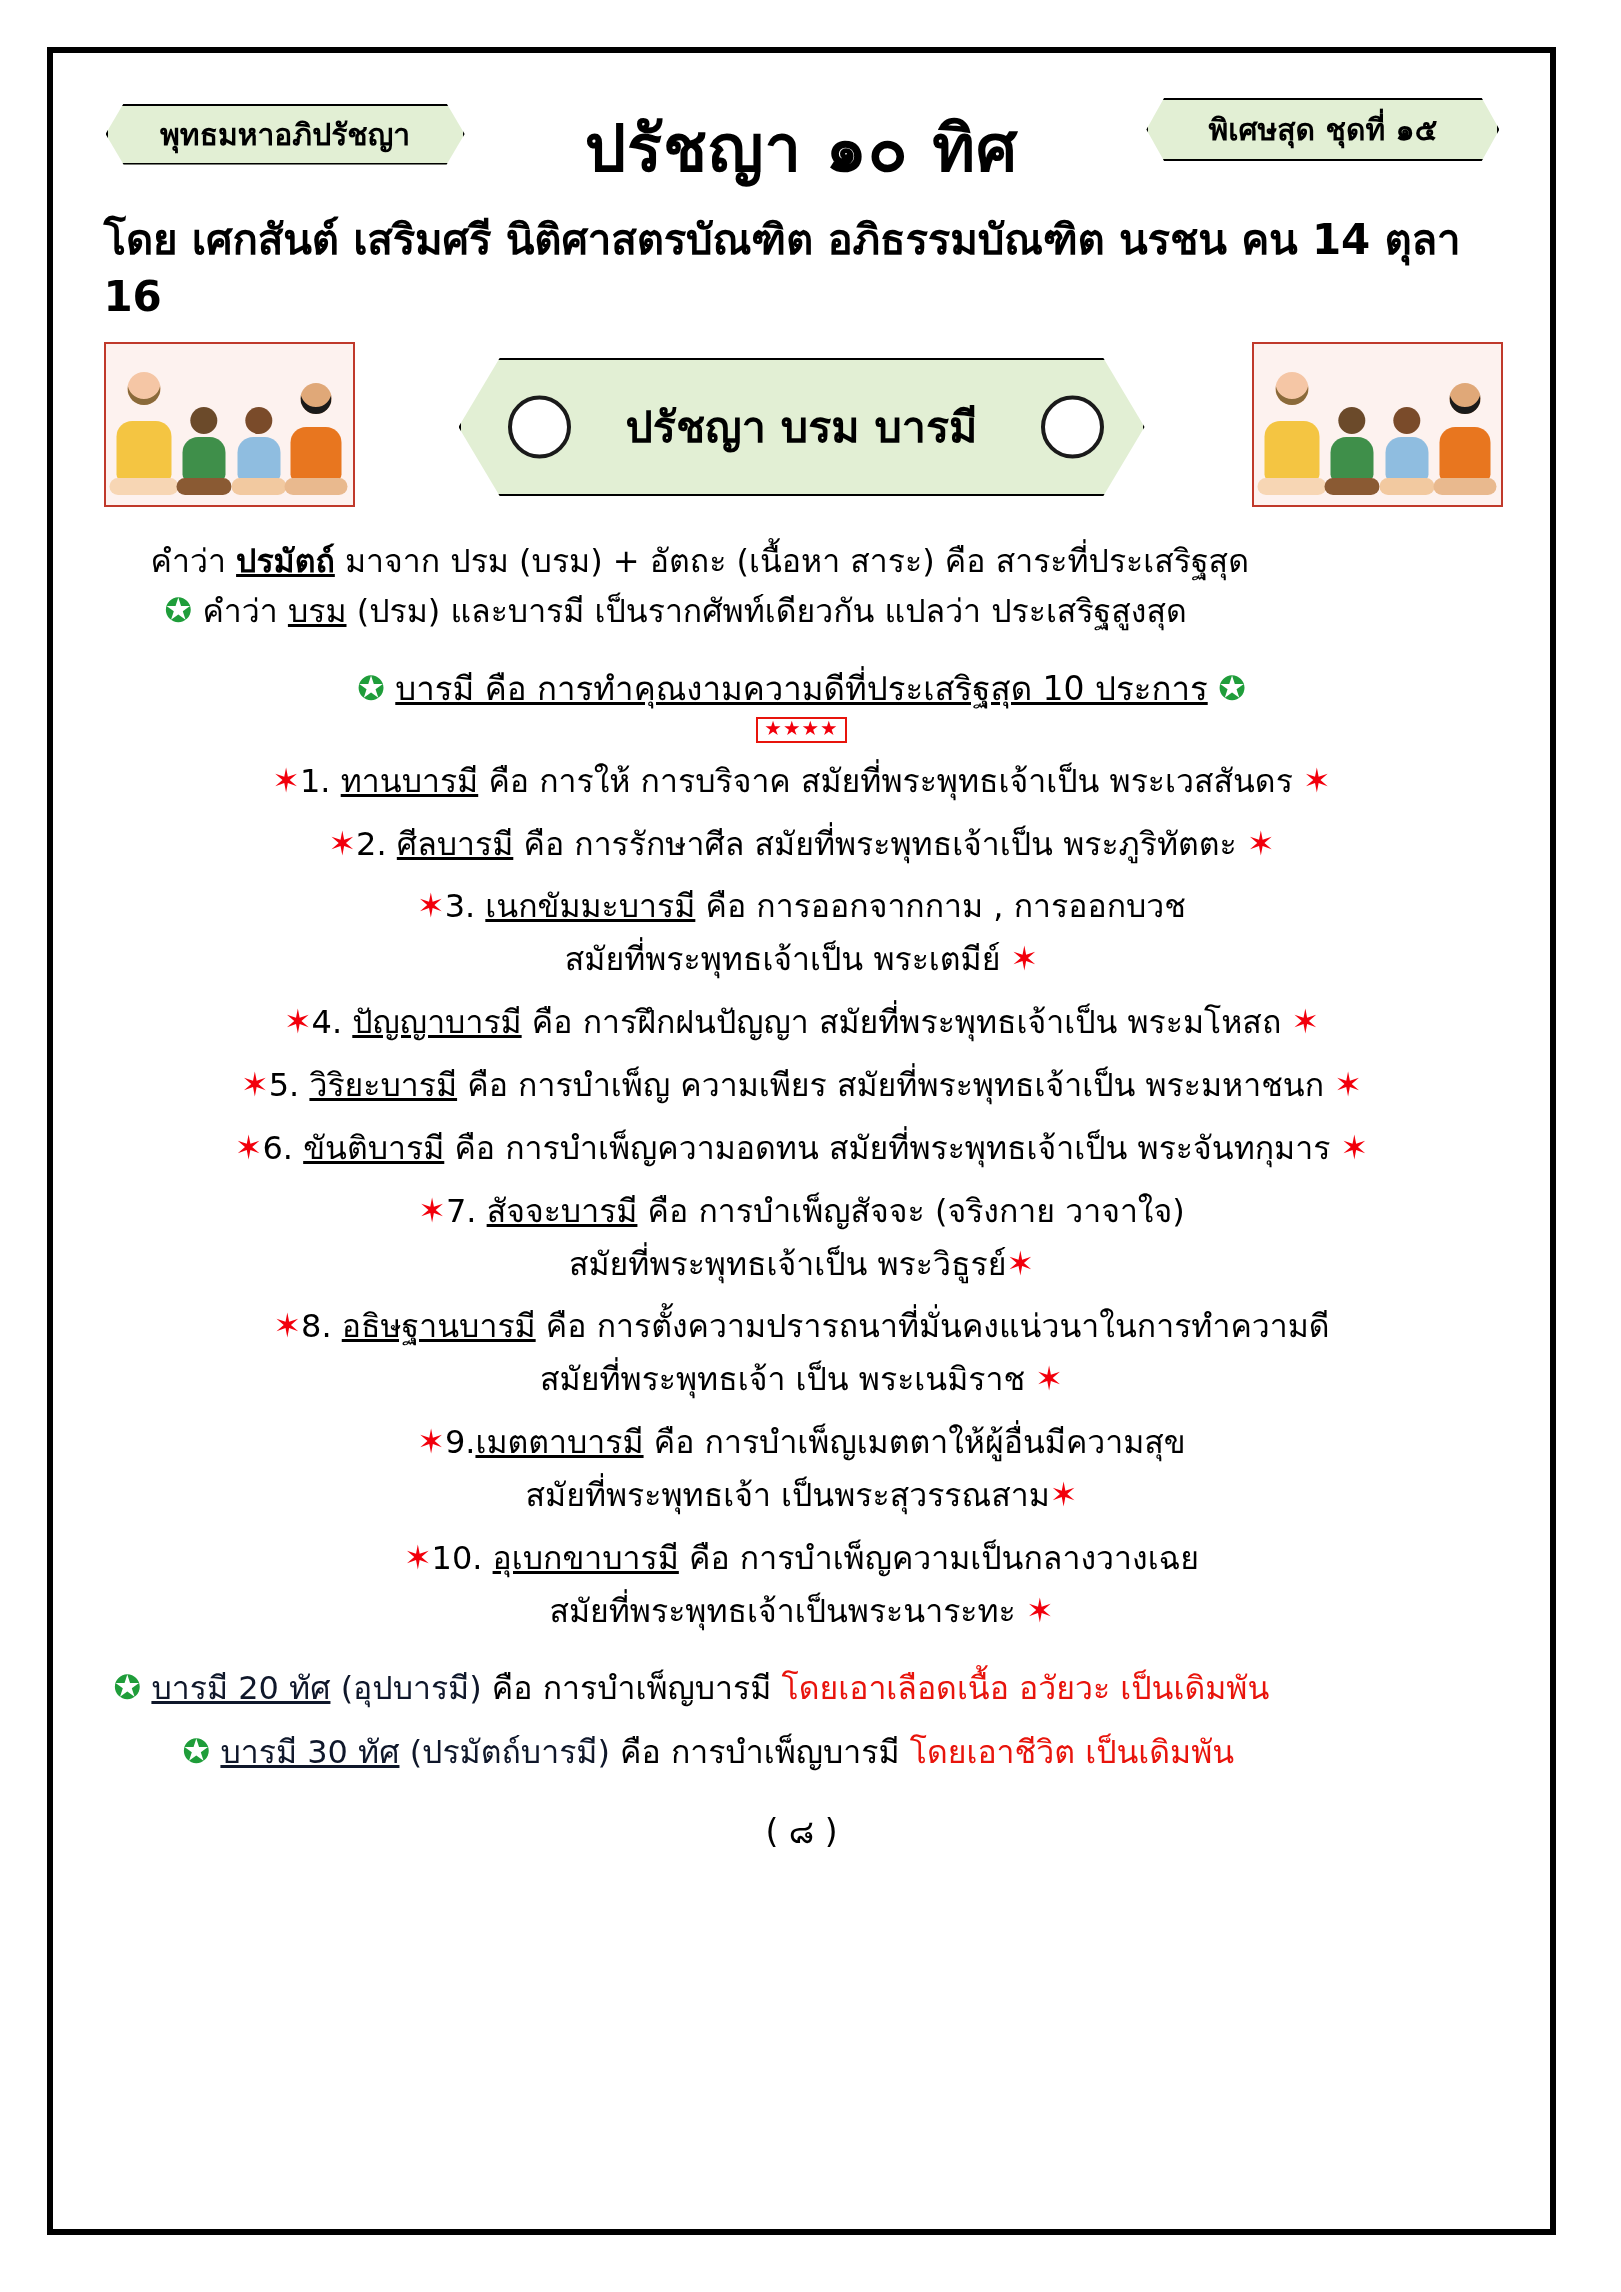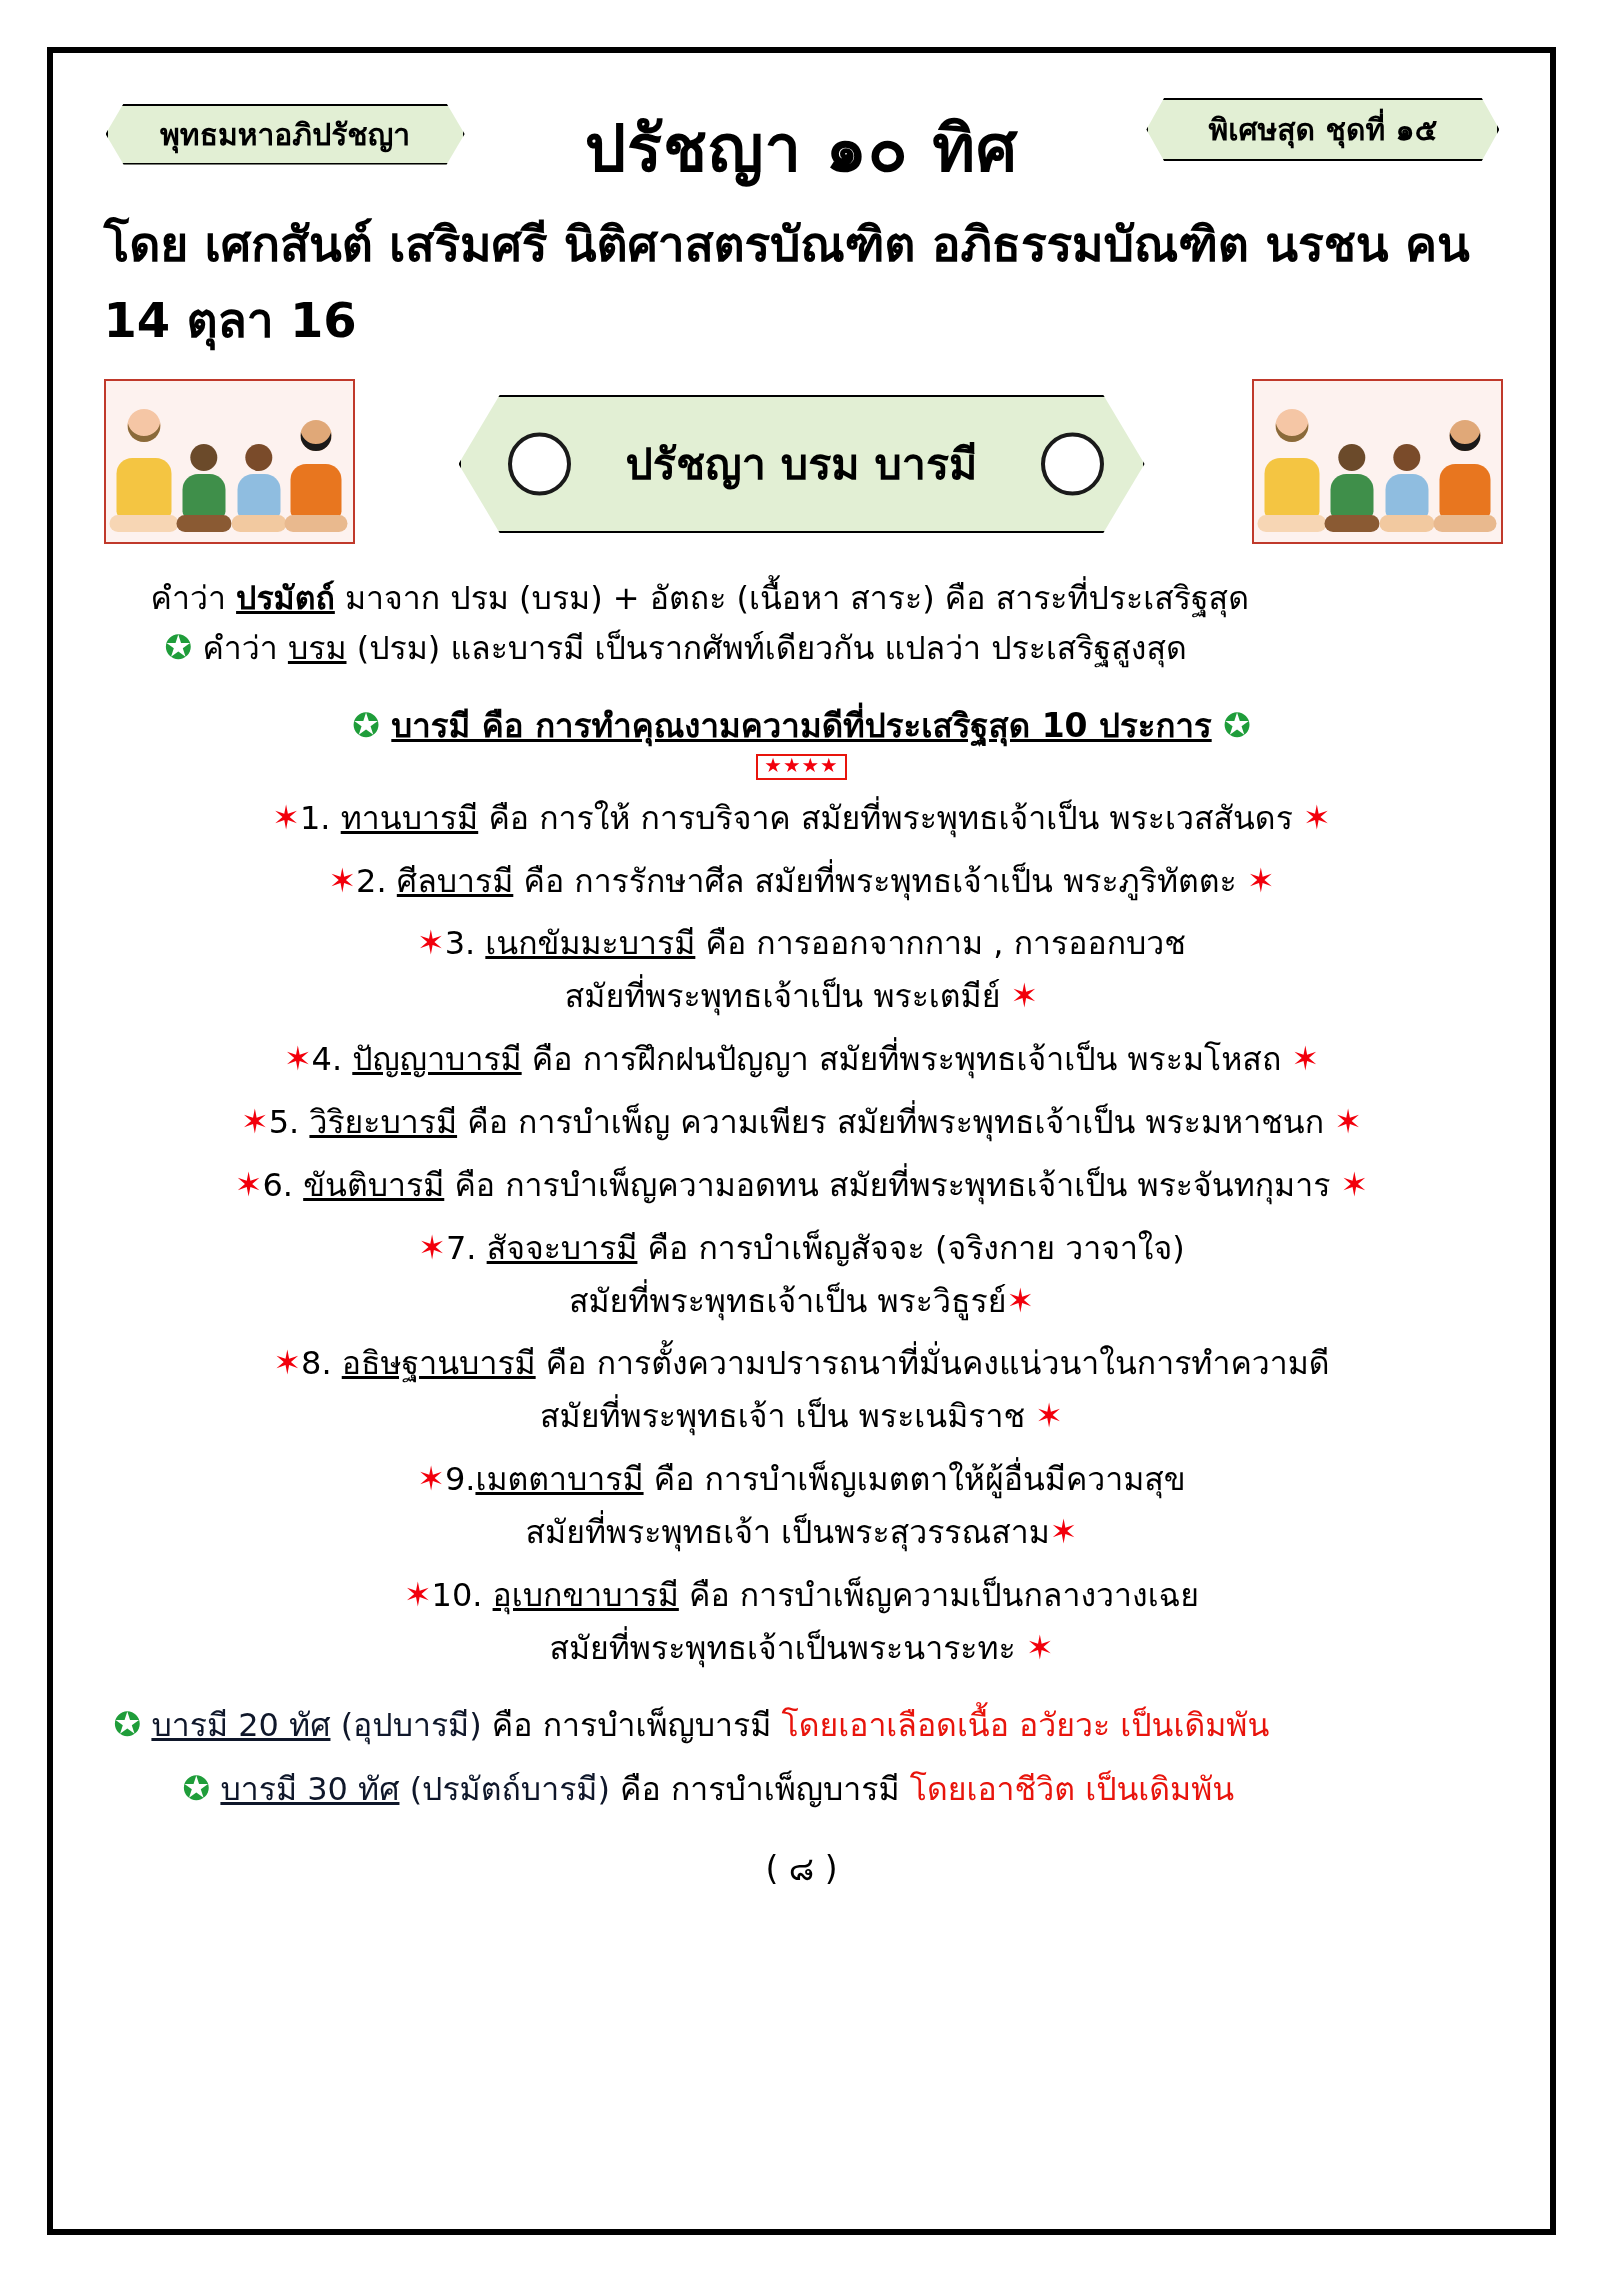--- a/index.html
+++ b/index.html
@@ -71,21 +71,21 @@
     text-align: center;
     font-size: 65px;
     font-weight: bold;
     letter-spacing: 1px;
   }
 
   
   .author-line {
     margin-top: 2px;
     padding-left: 29px;
-    font-size: 48px;
+    font-size: 42px;
     font-weight: bold;
     letter-spacing: -0.2px;
   }
 
   
   .banner-row {
     position: relative;
     height: 182px;
     margin-top: 15.7px;
   }
@@ -188,21 +188,21 @@
   }
   .star-red {
     color: #f2000c;
     font-size: 33px;
     line-height: 1;
   }
 
   .sec-title {
     text-align: center;
     font-size: 33px;
-    font-weight: bold;
+    font-weight: normal;
     margin-top: 25.5px;
   }
   .four-stars {
     text-align: center;
     margin-top: 2px;
   }
   .four-stars span {
     display: inline-block;
     border: 2px solid #e8140c;
     padding: 0px 5.9px 2px 5.9px;

